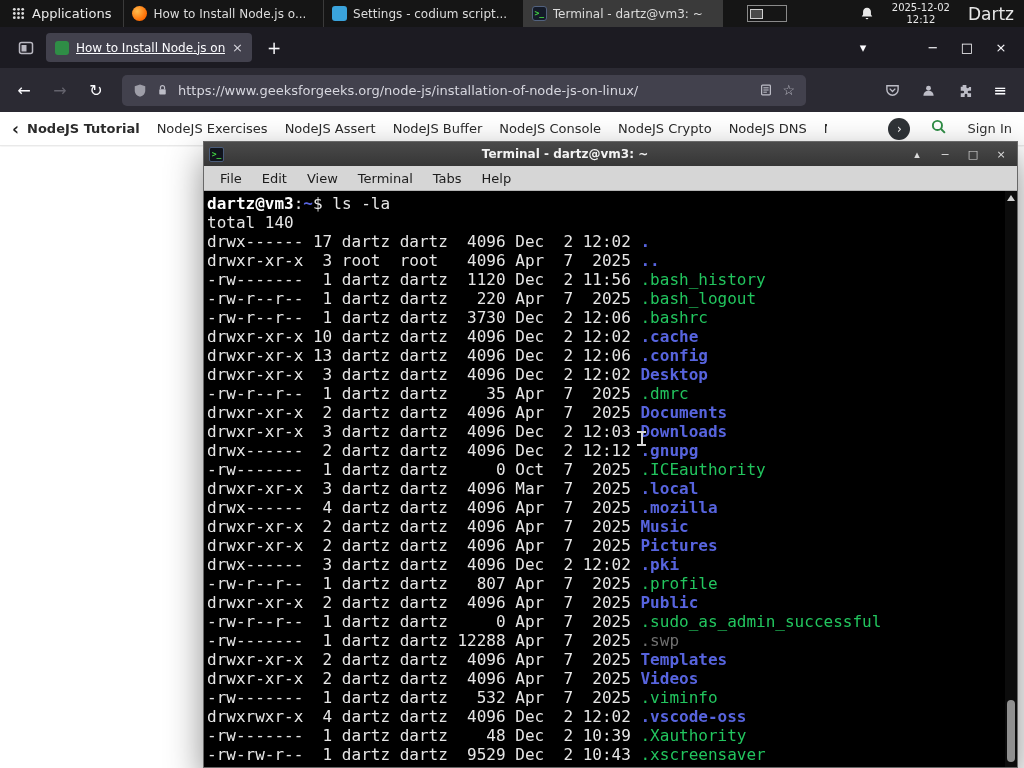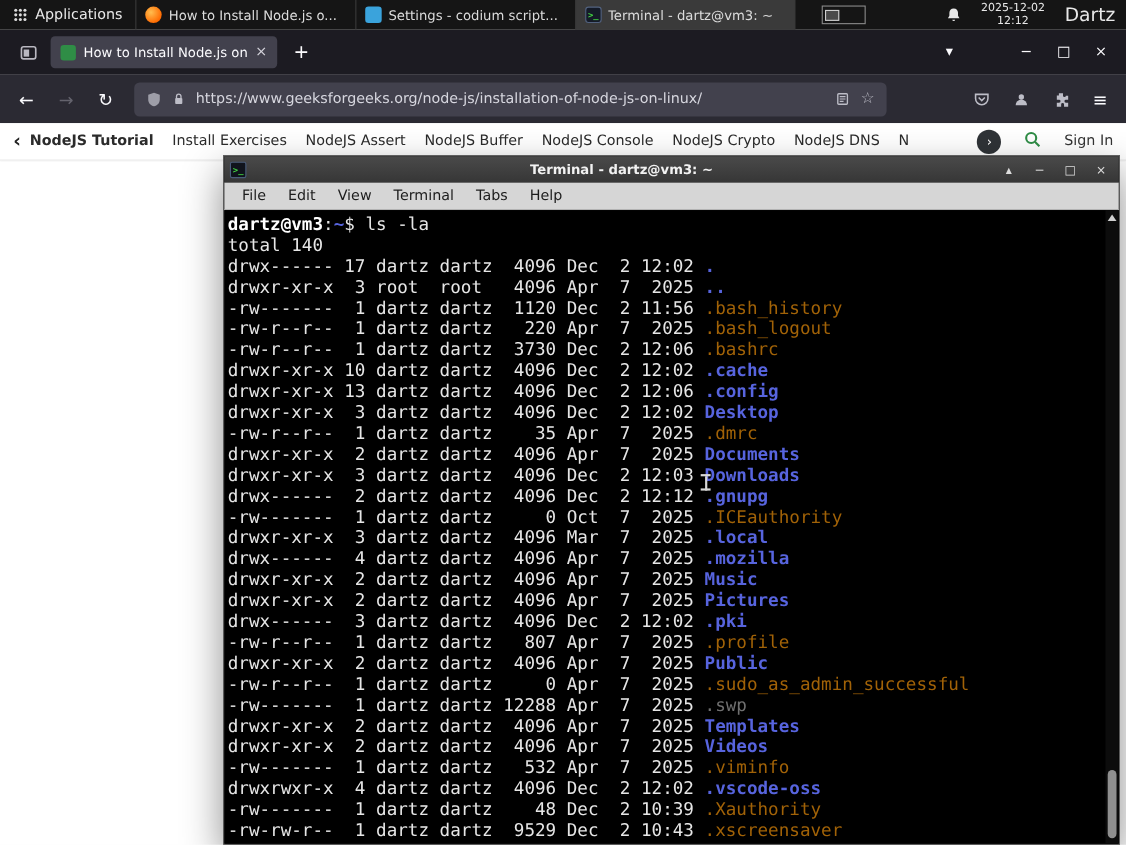--- a/index.html
+++ b/index.html
@@ -31,21 +31,21 @@
   .user{font-size:17px;}
 
   
   .ff{position:absolute;top:27px;left:0;width:1024px;bottom:0;background:#fff;}
   .tabbar{height:41px;background:#1c1b22;display:flex;align-items:center;padding:0 6px;}
   .ffview{width:28px;height:26px;border-radius:4px;display:flex;align-items:center;
     justify-content:center;margin:0 6px;}
   .tab{width:206px;height:29px;background:#42414d;border-radius:4px;display:flex;
     align-items:center;gap:7px;padding:0 9px;color:#fbfbfe;font-size:12px;}
   .favicon{width:14px;height:14px;background:#2f8d46;border-radius:3px;flex:0 0 14px;}
-  .tab-title{flex:1;white-space:nowrap;overflow:hidden;}
+  .tab-title{flex:1;white-space:nowrap;overflow:hidden;text-decoration:underline;}
   .tab-close{font-size:13px;color:#d5d4dc;}
   .newtab{width:28px;height:26px;display:flex;align-items:center;justify-content:center;
     font-size:17px;color:#fbfbfe;margin-left:8px;}
   .tab-right{margin-left:auto;display:flex;align-items:center;}
   .tlist{width:30px;text-align:center;color:#fbfbfe;font-size:13px;margin-right:38px;}
   .winbtn{width:34px;height:28px;display:flex;align-items:center;justify-content:center;
     color:#fbfbfe;font-size:13px;}
 
   .navbar{height:44px;background:#2b2a33;display:flex;align-items:center;padding:0 8px;gap:4px;}
   .nbtn{width:32px;height:30px;display:flex;align-items:center;justify-content:center;
@@ -87,21 +87,21 @@
     flex:0 0 25px;border-bottom:1px solid #b3b3b3;}
   .tmenu-item{padding:0 10px;font-size:13px;color:#1c1c1c;}
   .t-body{flex:1;position:relative;background:#000;overflow:hidden;}
   .t-out{padding:3px 0 0 3px;font-family:"DejaVu Sans Mono","Liberation Mono",monospace;
     font-size:16px;line-height:19px;color:#e6e6e6;}
   .tl{white-space:pre;}
   .tg{color:#ffffff;font-weight:bold;}
   .tb2{color:#5764de;font-weight:bold;}
   .tw{color:#e6e6e6;}
   .fn-dir{color:#5764de;font-weight:bold;}
-  .fn-file{color:#a16207;}
+  .fn-file{color:#22c55e;}
   .fn-dim{color:#707070;}
   .sbar{position:absolute;top:0;right:0;width:12px;bottom:0;background:#0c0c0c;}
   .sarrow{position:absolute;top:4px;right:2px;width:0;height:0;border-left:4px solid transparent;
     border-right:4px solid transparent;border-bottom:6px solid #cfcfcf;}
   .sthumb{position:absolute;right:2px;bottom:5px;width:8px;height:62px;background:#8f8f8f;border-radius:4px;}
   .ibeam{position:absolute;left:433px;top:240px;width:9px;height:17px;}
   .ibeam:before{content:"";position:absolute;left:3.5px;top:2px;bottom:2px;width:2px;background:#d8d8d8;}
   .ibeam:after{content:"";position:absolute;left:0;right:0;top:0;height:2px;background:#d8d8d8;
     box-shadow:0 13px 0 #d8d8d8;}
 </style>
@@ -227,21 +227,21 @@
           </svg>
         </div>
         <div class="nbtn">≡</div>
       </div>
     </div>
 
     <div class="gfg">
       <span class="gfg-chev">‹</span>
       <div class="gfg-items">
           <a class="gfg-item first">NodeJS Tutorial</a>
-          <a class="gfg-item">Install Exercises</a>
+          <a class="gfg-item">NodeJS Exercises</a>
           <a class="gfg-item">NodeJS Assert</a>
           <a class="gfg-item">NodeJS Buffer</a>
           <a class="gfg-item">NodeJS Console</a>
           <a class="gfg-item">NodeJS Crypto</a>
           <a class="gfg-item">NodeJS DNS</a>
           <a class="gfg-item">Node</a>
         </div>
       <div class="gfg-right">
         <div class="gfg-circle">›</div>
         <span>

